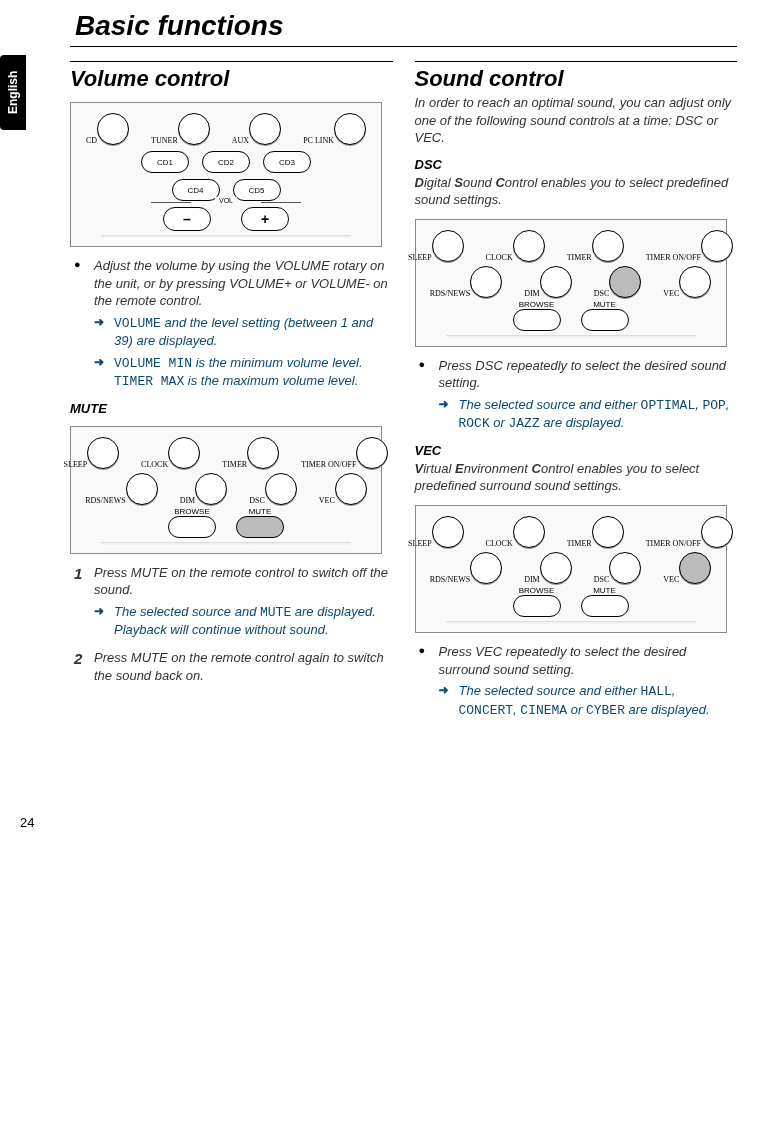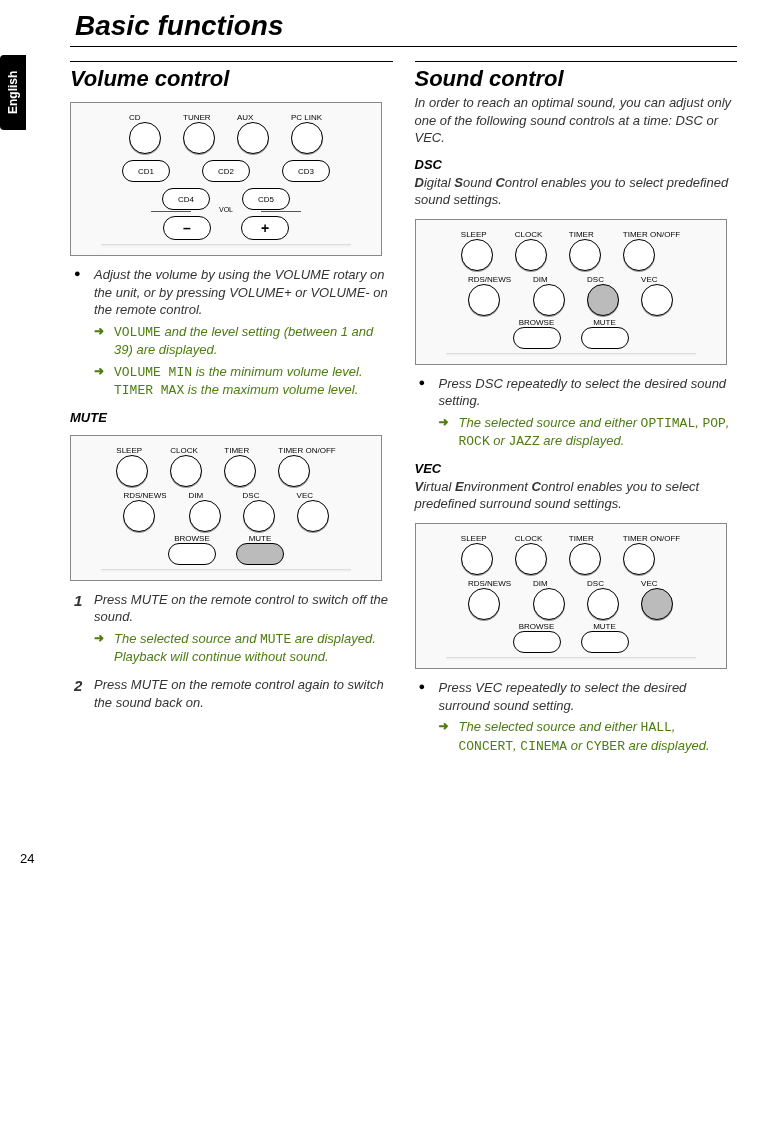--- a/index.html
+++ b/index.html
@@ -50,21 +50,21 @@
     display: flex;
     gap: 22px;
     margin-left: 50px;
   }
   .col {
     width: 330px;
   }
   .h2 { font-size: 22px; font-weight: bold; font-style: italic; border-top: 1px solid #000; padding-top: 4px; margin-top: 4px; }
   .h3 { font-size: 14px; font-weight: bold; font-style: italic; margin-top: 8px; }
   .h4 { font-size: 13px; font-weight: bold; font-style: italic; margin-top: 10px; }
-  p, li { font-style: italic; font-size: 13px; color: #4d7c0f; line-height: 1.35; }
+  p, li { font-style: italic; font-size: 13px; color: #0c4a6e; line-height: 1.35; }
   p { margin: 4px 0; }
   .body { color: #333; font-style: italic; }
   .disp { font-family: "Courier New", monospace; font-weight: normal; font-style: normal; }
   .bullet-list { list-style: none; padding: 0; margin: 8px 0; }
   .bullet-item { position: relative; padding-left: 24px; margin-bottom: 6px; }
   .bullet-item::before { content: "●"; position: absolute; left: 4px; top: 0; font-style: normal; color: #000; font-size: 11px; }
   .sub-arrow { list-style: none; padding: 0; margin: 4px 0 0 0; }
   .sub-arrow li { position: relative; padding-left: 20px; margin-bottom: 4px; }
   .sub-arrow li::before { content: "➜"; position: absolute; left: 0; top: 0; font-style: normal; font-weight: bold; font-size: 12px; }
   .num-list { list-style: none; padding: 0; margin: 8px 0; }
@@ -77,41 +77,41 @@
     padding: 10px 0 6px 0;
     width: 310px;
   }
   .remote-bottom-fade {
     border-top: 1px solid #ddd;
     height: 4px;
     margin: 4px 30px 0 30px;
     background: linear-gradient(#eee,#fff);
   }
   .btn-row { display: flex; justify-content: center; gap: 22px; margin-bottom: 2px; }
-  .btn-block { display: flex; flex-direction: column; align-items: flex-start; }
+  .btn-block { display: flex; align-items: flex-end; font-family: Liberation Serif, serif; }
   .btn-label { font-size: 8px; font-style: normal; white-space: nowrap; }
   .btn-circle {
     width: 30px; height: 30px;
     border: 1.5px solid #000;
     border-radius: 50%;
     background: #fff;
     box-shadow: 0 1px 0 #999;
   }
   .btn-circle.hl { background: #bbb; }
   .btn-oval {
     width: 46px; height: 20px;
     border: 1.5px solid #000;
     border-radius: 12px;
     font-size: 8px;
     display: flex; align-items: center; justify-content: center;
     font-style: normal;
     background: #fff;
   }
   .btn-oval.hl { background: #bbb; }
-  .oval-row { display: flex; justify-content: center; gap: 32px; margin-top: 6px; }
+  .oval-row { display: flex; justify-content: center; gap: 13px; margin-top: 6px; }
   .vol-row { display: flex; justify-content: center; gap: 30px; margin-top: 6px; position: relative; }
   .vol-row::before {
     content: attr(data-vol-label);
     position: absolute;
     top: -10px; left: 50%; transform: translateX(-50%);
     font-size: 7px; font-style: normal;
     background: #f9f9f9; padding: 0 4px;
   }
   .vol-line-left, .vol-line-right {
     position: absolute; top: -5px; width: 40px; border-top: 1px solid #555;

